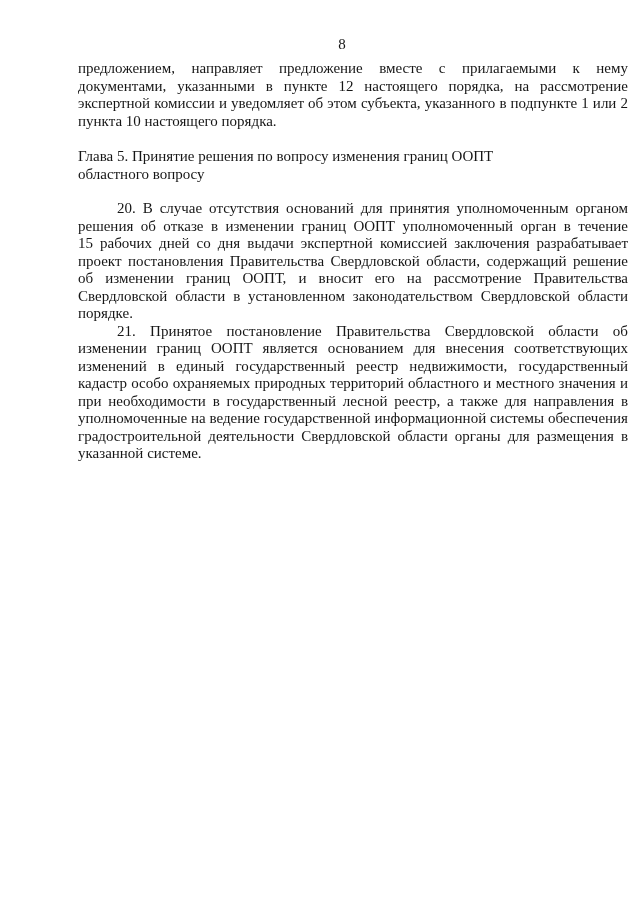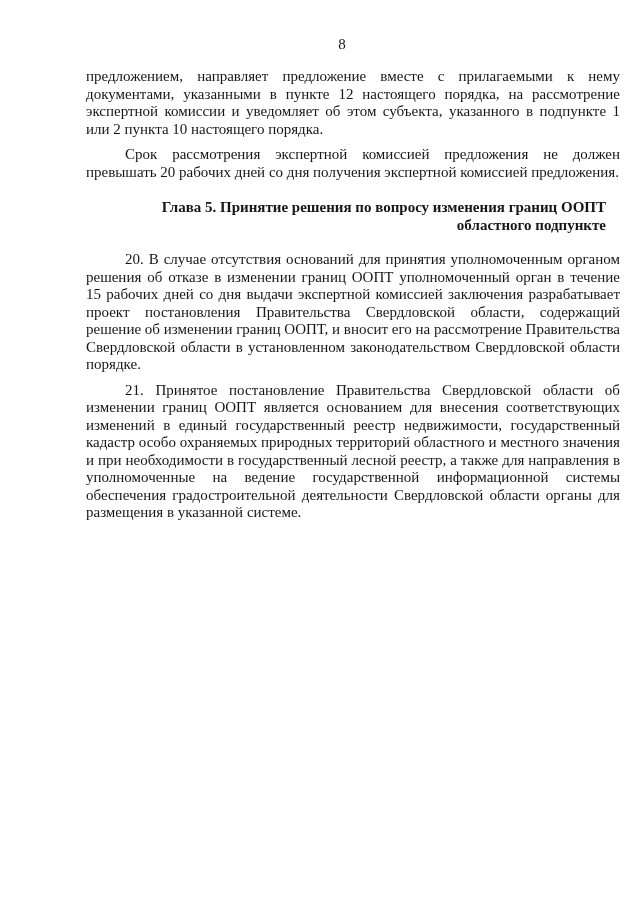--- a/index.html
+++ b/index.html
@@ -29,57 +29,56 @@
   .content {
     position: absolute;
     top: 60px;
     left: 78px;
     width: 550px;
     font-size: 15px;
     line-height: 17.5px;
     text-align: justify;
   }
   p.para {
-    margin: 8px;
+    margin: 0;
     padding: 0;
     text-indent: 39px;
   }
   p.para.continuation {
     text-indent: 0;
   }
   h2.chapter {
     margin: 17px 0 17px 0;
     padding-right: 22px;    
     font-size: 15px;
-    font-weight: bold;
+    font-weight: normal;
     line-height: 18px;
-    text-align: right;
+    text-align: left;
   }
   .chapter-line {
     display: block;
   }
 </style>
 </head>
 <body>
 
 <div class="page">
 
   <div class="pagenum">8</div>
 
   <div class="content">
 
     <p class="para continuation">предложением, направляет предложение вместе с прилагаемыми к нему документами, указанными в пункте&nbsp;12 настоящего порядка, на рассмотрение экспертной комиссии и уведомляет об этом субъекта, указанного в подпункте&nbsp;1 или 2 пункта&nbsp;10 настоящего порядка.</p>
 
 
 
-    <p class="para">Срок рассмотрения экспертной комиссией предложения не должен превышать 20&nbsp;рабочих дней со дня получения экспертной комиссией предложения.</p>
 
     <h2 class="chapter">
       <span class="chapter-line">Глава 5. Принятие решения по вопросу изменения границ ООПТ</span>
-      <span class="chapter-line">областного подпункте</span>
+      <span class="chapter-line">областного вопросу</span>
     </h2>
 
     <p class="para">20.&nbsp;В случае отсутствия оснований для принятия уполномоченным органом решения об отказе в изменении границ ООПТ уполномоченный орган в течение 15&nbsp;рабочих дней со дня выдачи экспертной комиссией заключения разрабатывает проект постановления Правительства Свердловской области, содержащий решение об изменении границ ООПТ, и вносит его на рассмотрение Правительства Свердловской области в установленном законодательством Свердловской области порядке.</p>
 
 
     <p class="para">21.&nbsp;Принятое постановление Правительства Свердловской области об изменении границ ООПТ является основанием для внесения соответствующих изменений в единый государственный реестр недвижимости, государственный кадастр особо охраняемых природных территорий областного и местного значения и при необходимости в государственный лесной реестр, а также для направления в уполномоченные на ведение государственной информационной системы обеспечения градостроительной деятельности Свердловской области органы для размещения в указанной системе.</p>
 
   </div>
 </div>
 

